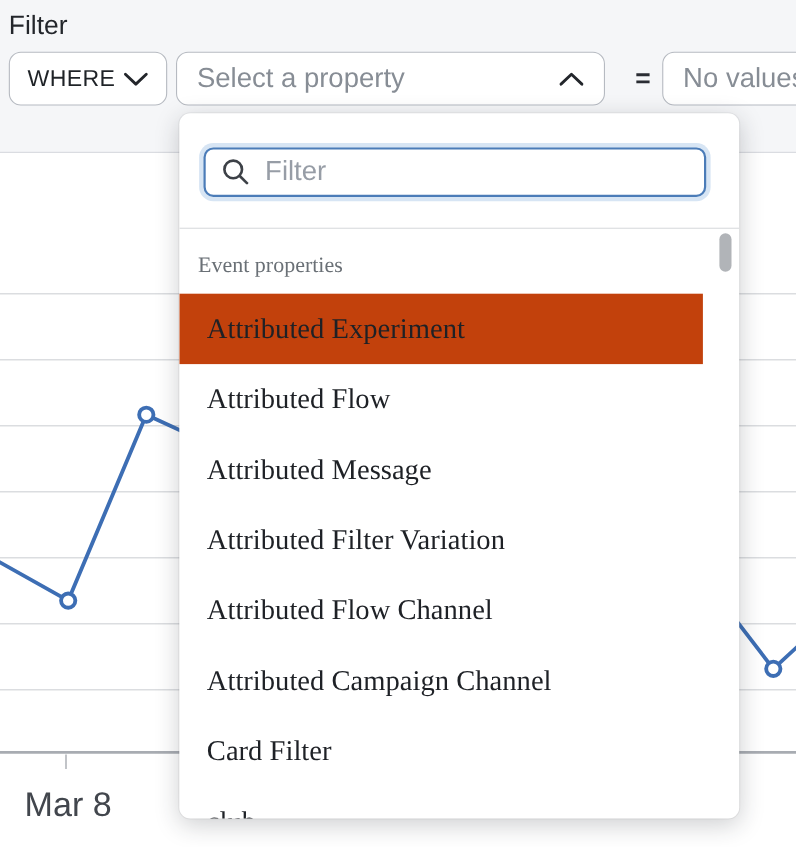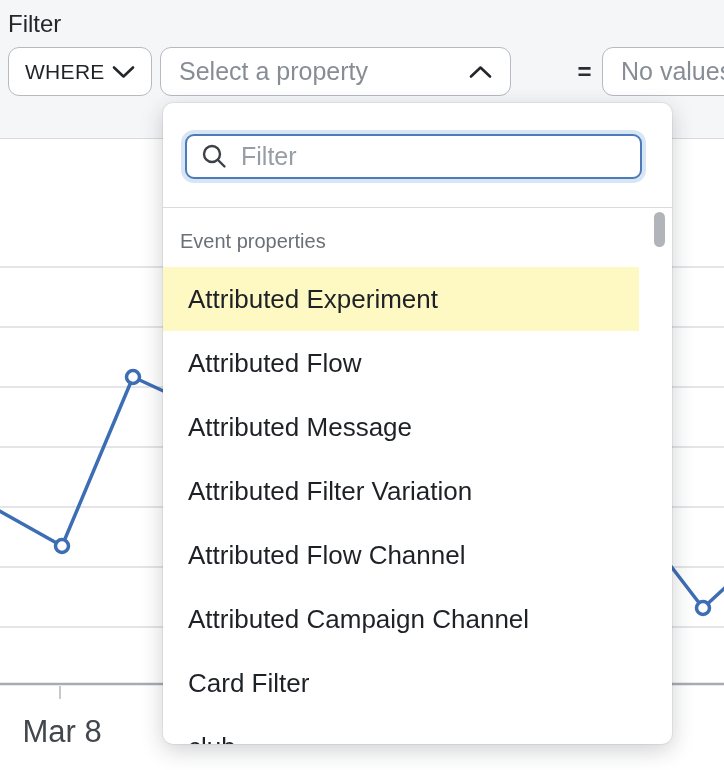--- a/index.html
+++ b/index.html
@@ -21,21 +21,21 @@
   }
   .filter-label{position:absolute;left:8px;top:10px;font-size:24px;color:#23262b;}
   .ctl{
     position:absolute;top:47px;height:49px;background:#fff;
     border:1px solid #b6bac1;border-radius:11px;
     display:flex;align-items:center;box-sizing:border-box;
     font-family:"Liberation Sans",sans-serif;cursor:pointer;
   }
   .where-btn{left:8px;width:144px;justify-content:space-between;padding:0 16px;
     font-size:21px;color:#1f2327;letter-spacing:.3px;}
-  .prop-select{left:160px;width:351px;justify-content:space-between;padding:0 18px;}
+  .prop-select{left:160px;width:390px;justify-content:space-between;padding:0 18px;}
   .values-select{left:602px;width:150px;padding:0 18px;}
   .ph{color:#878d95;font-size:25px;white-space:nowrap;}
   .equals{
     position:absolute;left:567px;top:47px;width:35px;height:49px;
     display:flex;align-items:center;justify-content:center;
     font-size:24px;font-weight:600;color:#2a2d33;
   }
   
   .panel{
     position:absolute;left:163px;top:103px;width:509px;height:641px;
@@ -43,30 +43,30 @@
     box-shadow:0 0 0 1px rgba(0,0,0,.05), 0 6px 22px rgba(32,37,46,.22);
   }
   .search-wrap{height:104px;position:relative;}
   .search-input{
     position:absolute;left:22px;top:31px;width:457px;height:45px;box-sizing:border-box;
     border:2px solid #4b7cb8;border-radius:9px;background:#fff;
     box-shadow:0 0 0 4px #d7e5f4;
     display:flex;align-items:center;padding-left:14px;cursor:text;
   }
   .search-ph{color:#979da6;font-size:25px;margin-left:13px;}
-  .list{height:537px;border-top:1px solid #d9dbde;position:relative;box-sizing:border-box;}
+  .list{height:537px;border-top:1px solid #d9dbde;position:relative;box-sizing:border-box;font-family:Liberation Serif, serif;}
   .section-header{
     height:59px;box-sizing:border-box;padding:22px 0 0 17px;
     font-size:20px;color:#6a7076;
   }
   .row{
     height:64px;display:flex;align-items:center;padding-left:25px;margin-right:33px;
     font-size:26px;color:#1e2126;cursor:pointer;
   }
-  .row.highlighted{background:#fef9c3;}
+  .row.highlighted{background:#c2410c;}
   .scroll-thumb{
     position:absolute;right:7px;top:4px;width:11px;height:35px;
     border-radius:6px;background:#b1b4b8;
   }
   .icon{flex:0 0 auto;display:block;}
 </style>
 </head>
 <body>
 
 <svg class="chart-svg" viewBox="0 0 724 770">

